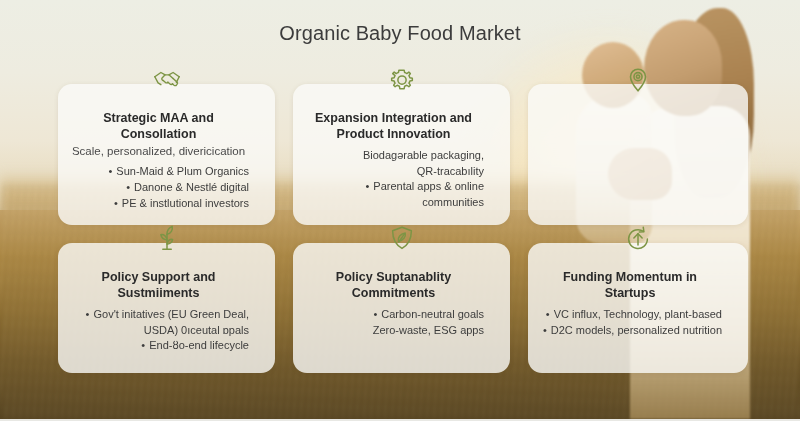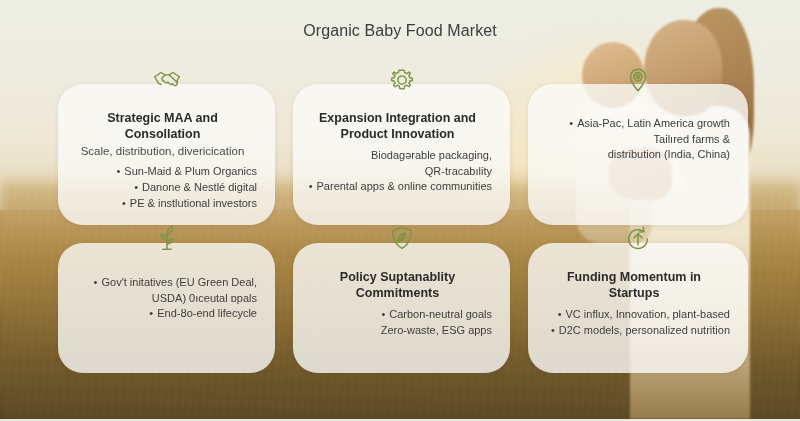--- a/index.html
+++ b/index.html
@@ -158,43 +158,43 @@
     box-sizing: border-box;
     padding: 0;
   }
 
   .page-title {
     position: absolute;
     top: 22px;
     left: 0;
     width: 100%;
     text-align: center;
-    font-size: 16px;
+    font-size: 20px;
     font-weight: 400;
     color: #3c3c3c;
     letter-spacing: .1px;
     line-height: 1.1;
   }
 
   .grid {
     position: absolute;
     top: 84px;
     left: 58px;
     width: 690px;
     display: grid;
     grid-template-columns: 217px 217px 220px;
     column-gap: 18px;
     row-gap: 18px;
   }
 
   .card {
     position: relative;
     background: rgba(250,250,247,0.80);
-    border-radius: 25px;
-    padding: 26px 18px 14px 10px;
+    border-radius: 14px;
+    padding: 26px 26px 14px 10px;
     box-sizing: border-box;
     min-height: 130px;
     box-shadow: 0 1px 5px rgba(90,70,40,0.10);
   }
 
   .card-icon {
     position: absolute;
     top: -21px;
     left: 50%;
     transform: translateX(-50%);
@@ -279,21 +279,21 @@
             <path d="M14 10.5 L18 10.5"></path>
             <path d="M12 16.6 L14.4 18.6 C15.2 19.3 16.4 19.2 17 18.4"></path>
             <path d="M17 18.4 L19.2 20.3 C20 21 21.2 20.9 21.8 20.1"></path>
             <path d="M21.8 20.1 L23.6 21.6 C24.4 22.2 25.5 22.1 26.1 21.3"></path>
             <path d="M22.5 14.5 L26.5 18 C27.3 18.7 27.4 19.8 26.7 20.6"></path>
             <path d="M3 12.5 L6.5 19 L9.5 21"></path>
             <path d="M29 12.5 L26 18.5"></path>
           </svg>
         </div>
         <div class="card-title">Strategic MAA and Consollation</div>
-        <div class="card-subtitle">Scale, distribution, divericication</div>
+        <div class="card-subtitle">Scale, personalized, divericication</div>
         <ul class="card-list">
           <li class="bulleted">Sun-Maid &amp; Plum Organics</li>
           <li class="bulleted">Danone &amp; Nestlé digital</li>
           <li class="bulleted">PE &amp; instlutional investors</li>
         </ul>
       </div>
 
       <div class="card">
         <div class="card-icon">
           <svg viewBox="0 0 32 32" fill="none" stroke="#7d9545" stroke-width="1.6" stroke-linecap="round" stroke-linejoin="round">
@@ -310,37 +310,33 @@
       </div>
 
       <div class="card">
         <div class="card-icon">
           <svg viewBox="0 0 32 32" fill="none" stroke="#7d9545" stroke-width="1.7" stroke-linecap="round" stroke-linejoin="round">
             <path d="M16 4.5 c-4.4 0-8 3.5-8 7.9 0 5.6 8 15.1 8 15.1 s8-9.5 8-15.1 c0-4.4-3.6-7.9-8-7.9 z"></path>
             <circle cx="16" cy="12.4" r="4.3"></circle>
             <circle cx="16" cy="12.4" r="1.7"></circle>
           </svg>
         </div>
-        <ul class="card-list">
-          <li class="bulleted">Asia-Pac, Latin America growth</li>
-          <li>Tailıred farms &amp;</li>
-          <li>distribution (India, China)</li>
-        </ul>
       </div>
 
       <div class="card">
         <div class="card-icon">
           <svg viewBox="0 0 32 32" fill="none" stroke="#7d9545" stroke-width="1.6" stroke-linecap="round" stroke-linejoin="round">
             <path d="M16 27 L16 11"></path>
             <path d="M16 11 c0-4 2-7 5.5-8.5 .8 3.8-1 7.6-5.5 8.5 z"></path>
             <path d="M16 17 c-3.4-.3-6-2.3-6.6-5.6 3.5-.5 6.2 1.9 6.6 5.6 z"></path>
             <path d="M16 21.5 c3.1-.3 5.5-2.1 6-5.1 -3.2-.5-5.7 1.7-6 5.1 z"></path>
             <path d="M11.5 27 L20.5 27"></path>
           </svg>
         </div>
+        <div class="card-title">Policy Support and Sustmiiments</div>
         <ul class="card-list">
           <li class="bulleted">Gov't initatives (EU Green Deal,</li>
           <li>USDA) 0ıceutal ɒpals</li>
           <li class="bulleted">End-ȣo-end lifecycle</li>
         </ul>
       </div>
 
       <div class="card">
         <div class="card-icon">
           <svg viewBox="0 0 32 32" fill="none" stroke="#7d9545" stroke-width="1.6" stroke-linecap="round" stroke-linejoin="round">
@@ -360,20 +356,20 @@
         <div class="card-icon">
           <svg viewBox="0 0 32 32" fill="none" stroke="#7d9545" stroke-width="1.6" stroke-linecap="round" stroke-linejoin="round">
             <path d="M26 16 a10 10 0 1 1 -4.2-8.1"></path>
             <path d="M21.6 3.4 L22.3 8.3 L17.4 8.6"></path>
             <path d="M16 22.5 L16 10.5"></path>
             <path d="M11.6 14.9 L16 10.3 L20.4 14.9"></path>
           </svg>
         </div>
         <div class="card-title">Funding Momentum in Startups</div>
         <ul class="card-list">
-          <li class="bulleted">VC influx, Innovation, plant-based</li>
+          <li class="bulleted">VC influx, Technology, plant-based</li>
           <li class="bulleted">D2C models, personalized nutrition</li>
         </ul>
       </div>
 
     </div>
   </div>
 </div>
 
 </body></html>

